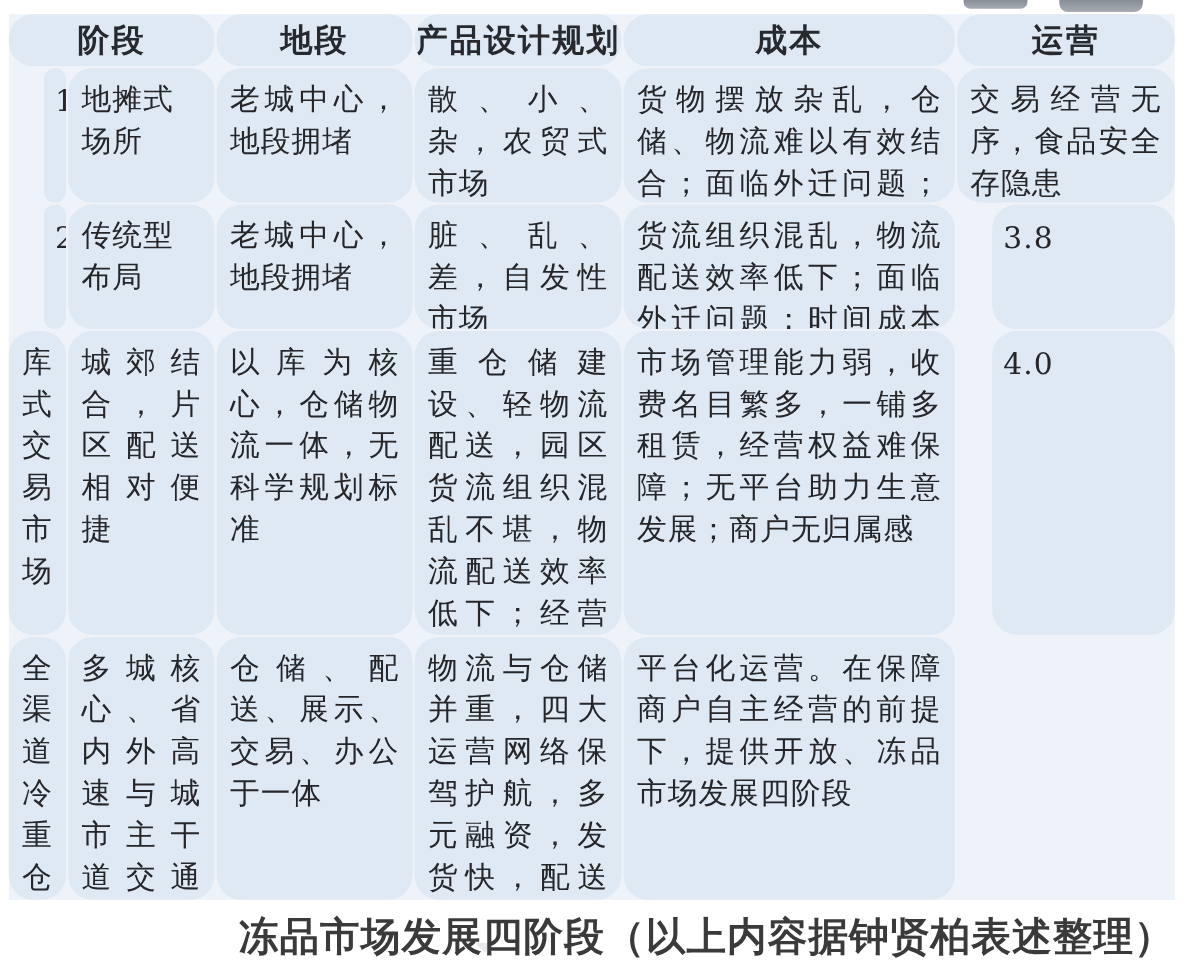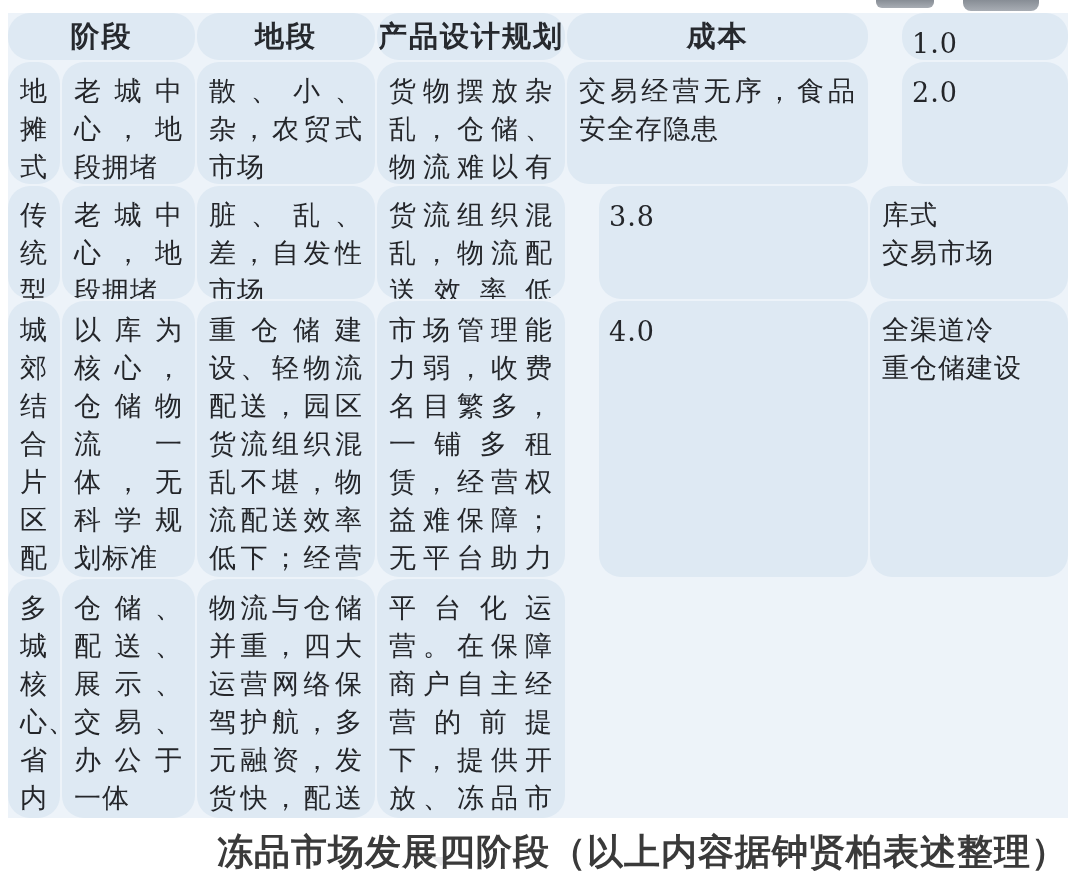--- a/index.html
+++ b/index.html
@@ -92,20 +92,21 @@
 
 <div class="frag frag-left"></div>
 <div class="frag frag-right"></div>
 
 <div class="tbl">
 
   <div class="cell hcell span2">阶段</div>
   <div class="cell hcell">地段</div>
   <div class="cell hcell">产品设计规划</div>
   <div class="cell hcell">成本</div>
+  <div class="cell hcell">运营</div>
 
   <div class="cell num">1.0</div>
   <div class="cell txt pre">地摊式
 场所</div>
   <div class="cell txt">老城中心，地段拥堵</div>
   <div class="cell txt">散、小、杂，农贸式市场</div>
   <div class="cell txt">货物摆放杂乱，仓储、物流难以有效结合；面临外迁问题；经营成本高</div>
   <div class="cell txt">交易经营无序，食品安全存隐患</div>
 
   <div class="cell num">2.0</div>

